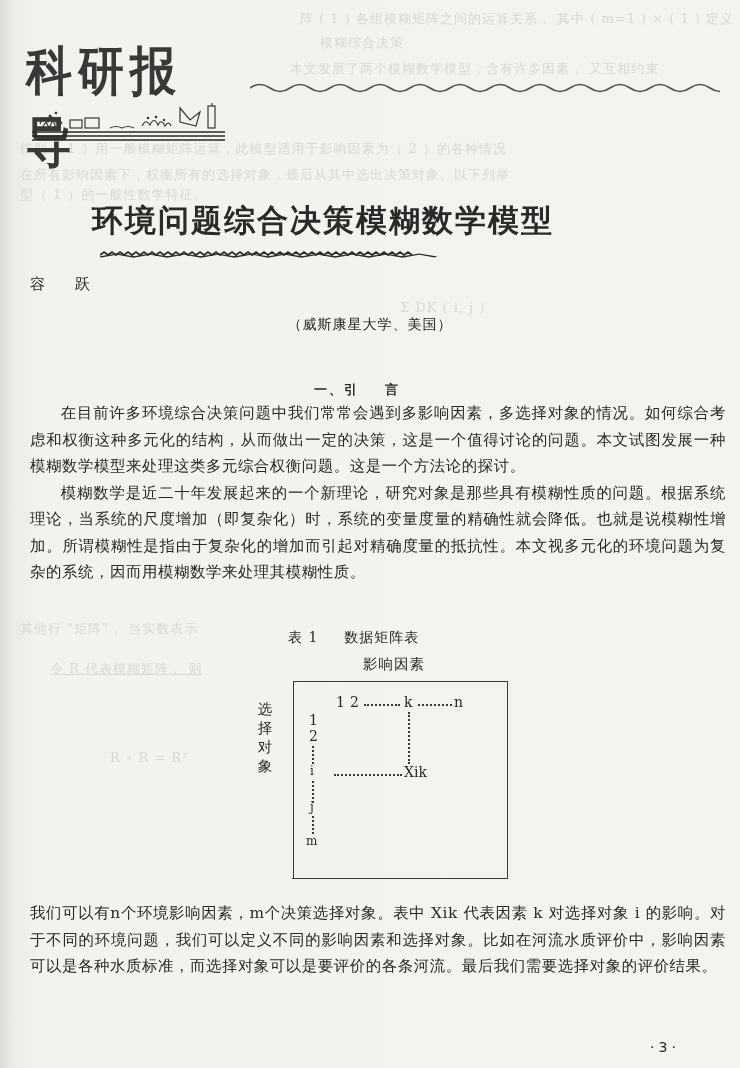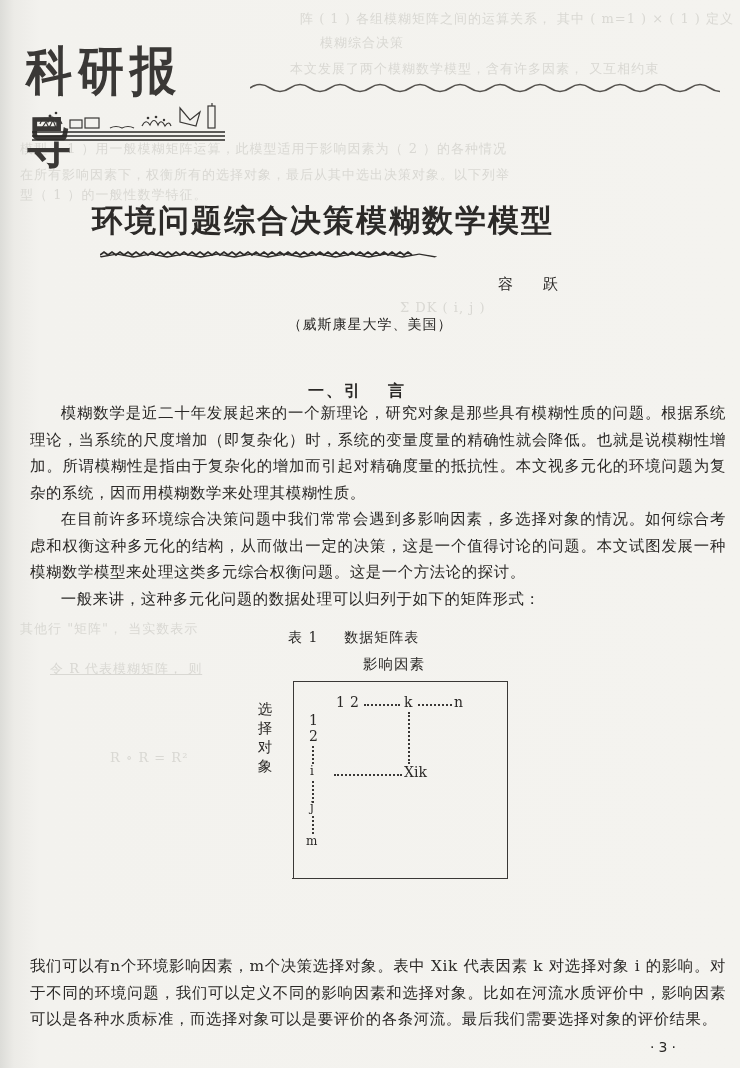--- a/index.html
+++ b/index.html
@@ -34,43 +34,43 @@
   }
   .main-title {
     position: absolute; left: 0; width: 646px; top: 200px; text-align: center;
     font-family: "DejaVu Sans", sans-serif; font-weight: bold;
     font-size: 31px; letter-spacing: 2px; color: #2c2a28;
   }
   .wavy-title {
     position: absolute; left: 100px; top: 250px; width: 540px; height: 10px;
   }
   .author {
-    position: absolute; left: 0; width: 588px; top: 275px; text-align: right;
+    position: absolute; left: 0; width: 588px; top: 275px; text-align: left;
     font-size: 15px; letter-spacing: 30px; padding-left: 30px; box-sizing: border-box;
   }
   .affiliation {
     position: absolute; left: 0; width: 740px; top: 316px; text-align: center;
     font-size: 14px; letter-spacing: 1px;
   }
   .section-heading {
     position: absolute; left: 0; width: 740px; top: 381px; text-align: center;
-    font-family: "DejaVu Sans", sans-serif; font-weight: bold; font-size: 16px;
+    font-family: "DejaVu Sans", sans-serif; font-weight: bold; font-size: 13px;
   }
   .section-heading .num { letter-spacing: 2px; }
   .section-heading .word { letter-spacing: 28px; }
 
   .body-text {
     position: absolute; left: 30px; width: 696px;
     font-size: 15.4px; line-height: 26.5px; letter-spacing: 0.6px;
     text-align: justify; color: #2a2826;
   }
   .body-text p { margin: 0; text-indent: 2em; }
   .body-text p.noindent { text-indent: 0; }
   .b1 { top: 400px; }
-  .b2 { top: 953px; }
+  .b2 { top: 900px; }
 
   .table-caption {
     position: absolute; left: 288px; top: 629px; font-size: 14px; letter-spacing: 1px;
   }
   .table-caption .lbl { margin-right: 26px; }
   .col-header {
     position: absolute; left: 363px; top: 655px; font-size: 14.5px; letter-spacing: 1px;
   }
   .row-header {
     position: absolute; left: 256px; top: 700px; width: 18px;
@@ -148,23 +148,22 @@
   </svg>
 
   <div class="author">容跃</div>
   <div class="affiliation">（威斯康星大学、美国）</div>
 
   <div class="section-heading">
     <span class="num">一、</span><span class="word">引言</span>
   </div>
 
   <div class="body-text b1">
+    <p>在目前许多环境综合决策问题中我们常常会遇到多影响因素，多选择对象的情况。如何综合考虑和权衡这种多元化的结构，从而做出一定的决策，这是一个值得讨论的问题。本文试图发展一种模糊数学模型来处理这类多元综合权衡问题。这是一个方法论的探讨。</p>
     <p>模糊数学是近二十年发展起来的一个新理论，研究对象是那些具有模糊性质的问题。根据系统理论，当系统的尺度增加（即复杂化）时，系统的变量度量的精确性就会降低。也就是说模糊性增加。所谓模糊性是指由于复杂化的增加而引起对精确度量的抵抗性。本文视多元化的环境问题为复杂的系统，因而用模糊数学来处理其模糊性质。</p>
-    <p>在目前许多环境综合决策问题中我们常常会遇到多影响因素，多选择对象的情况。如何综合考虑和权衡这种多元化的结构，从而做出一定的决策，这是一个值得讨论的问题。本文试图发展一种模糊数学模型来处理这类多元综合权衡问题。这是一个方法论的探讨。</p>
-    <p>一般来讲，这种多元化问题的数据处理可以归列于如下的矩阵形式：</p>
   </div>
 
   <div class="table-caption">
     <span class="lbl">表 1</span><span>数据矩阵表</span>
   </div>
   <div class="col-header">影响因素</div>
   <div class="row-header">
     <div>选</div>
     <div>择</div>
     <div>对</div>

